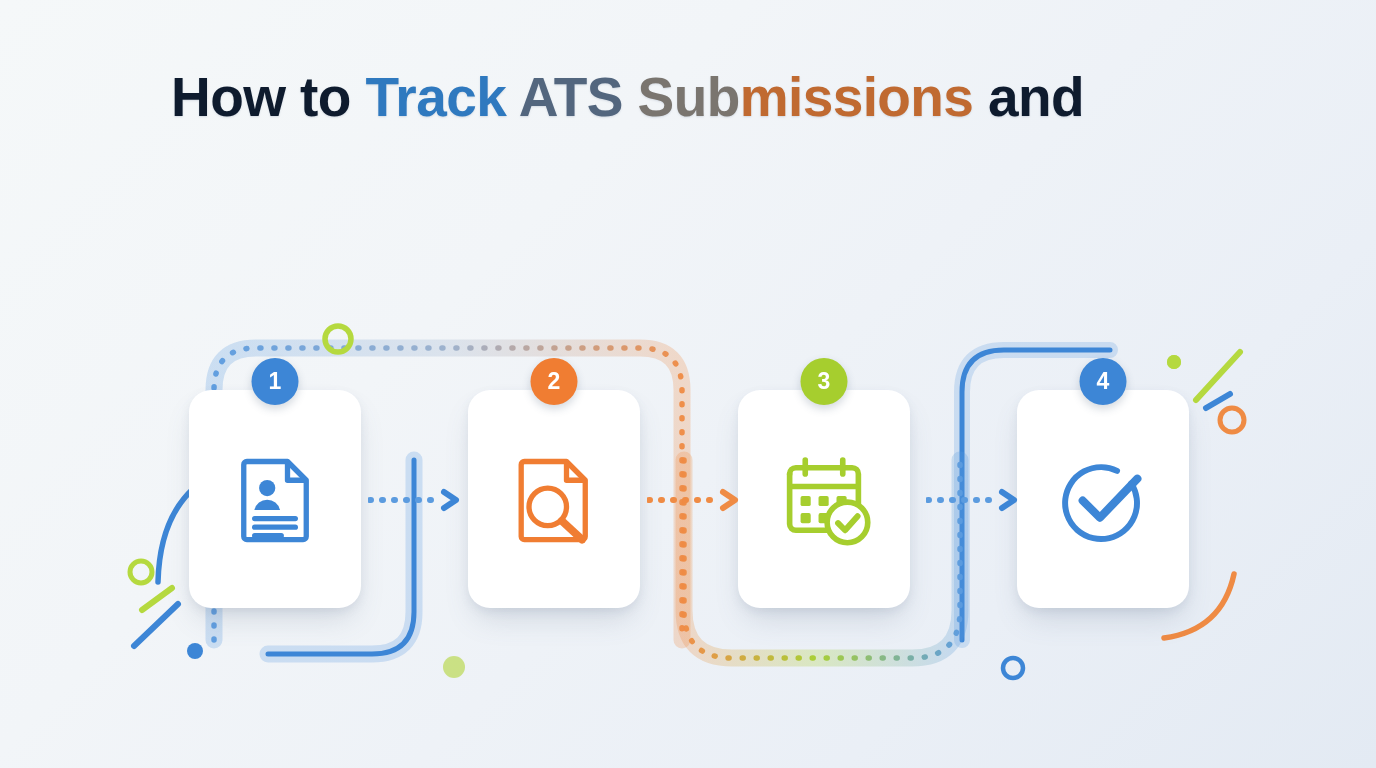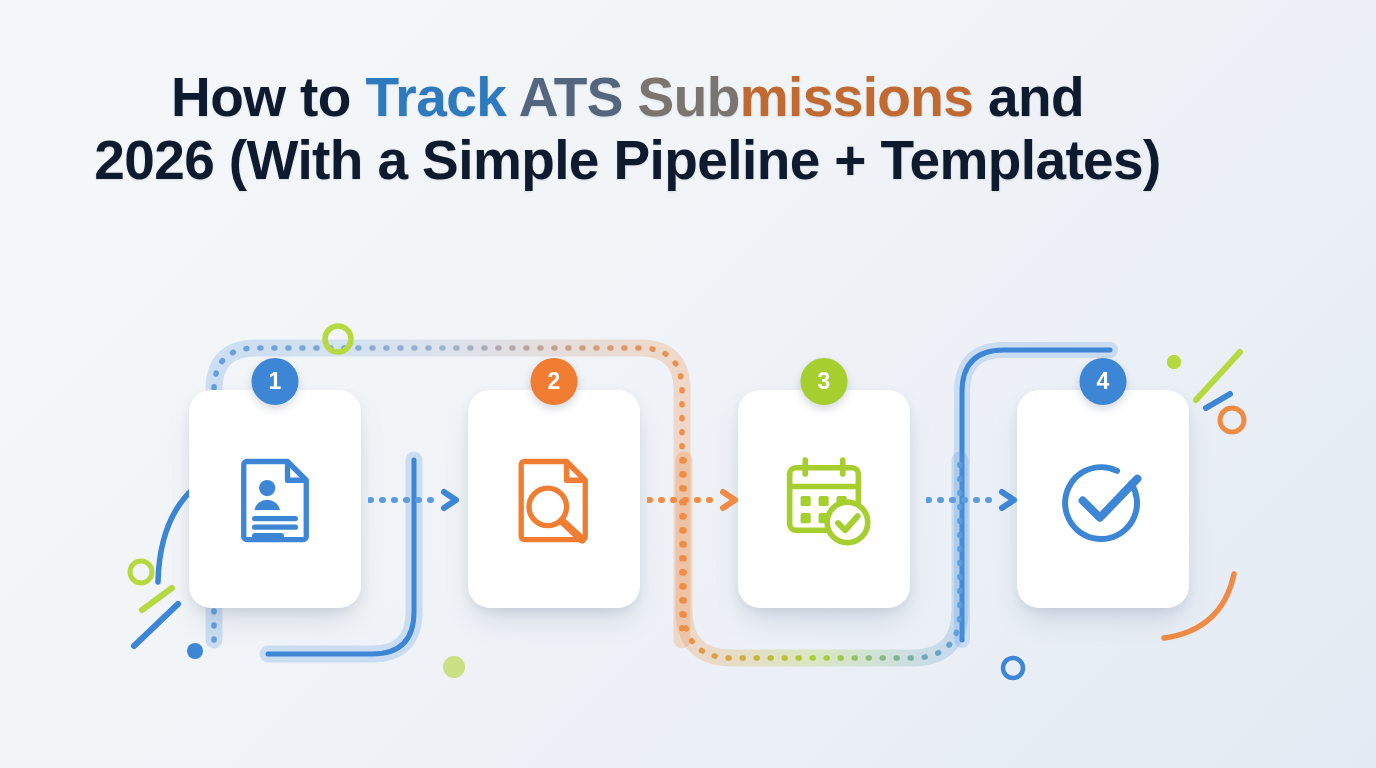--- a/index.html
+++ b/index.html
@@ -125,21 +125,20 @@
   .arrow-2 { left: 647px; }
   .arrow-3 { left: 926px; }
 </style>
 </head>
 <body>
 
 <div id="hero">
 
   <div id="title-block">
     <span class="title-line"><span class="t-dark">How to </span><span class="t-blue">Track </span><span class="t-slate">ATS </span><span class="t-gray">Sub</span><span class="t-orange">missions </span><span class="t-dark">and</span></span>
-    <span class="title-line"><span class="t-dark">2026 (With a Simple Pipeline + Templates)</span></span>
   </div>
 
   <div id="pipeline">
 
     <svg id="paths-svg" viewBox="0 0 1376 410">
       <defs>
         <linearGradient id="gradTop" x1="0" y1="0" x2="1" y2="0">
           <stop offset="0%" stop-color="#5b9bdf"></stop>
           <stop offset="50%" stop-color="#9bb0cc"></stop>
           <stop offset="100%" stop-color="#ef8b44"></stop>

